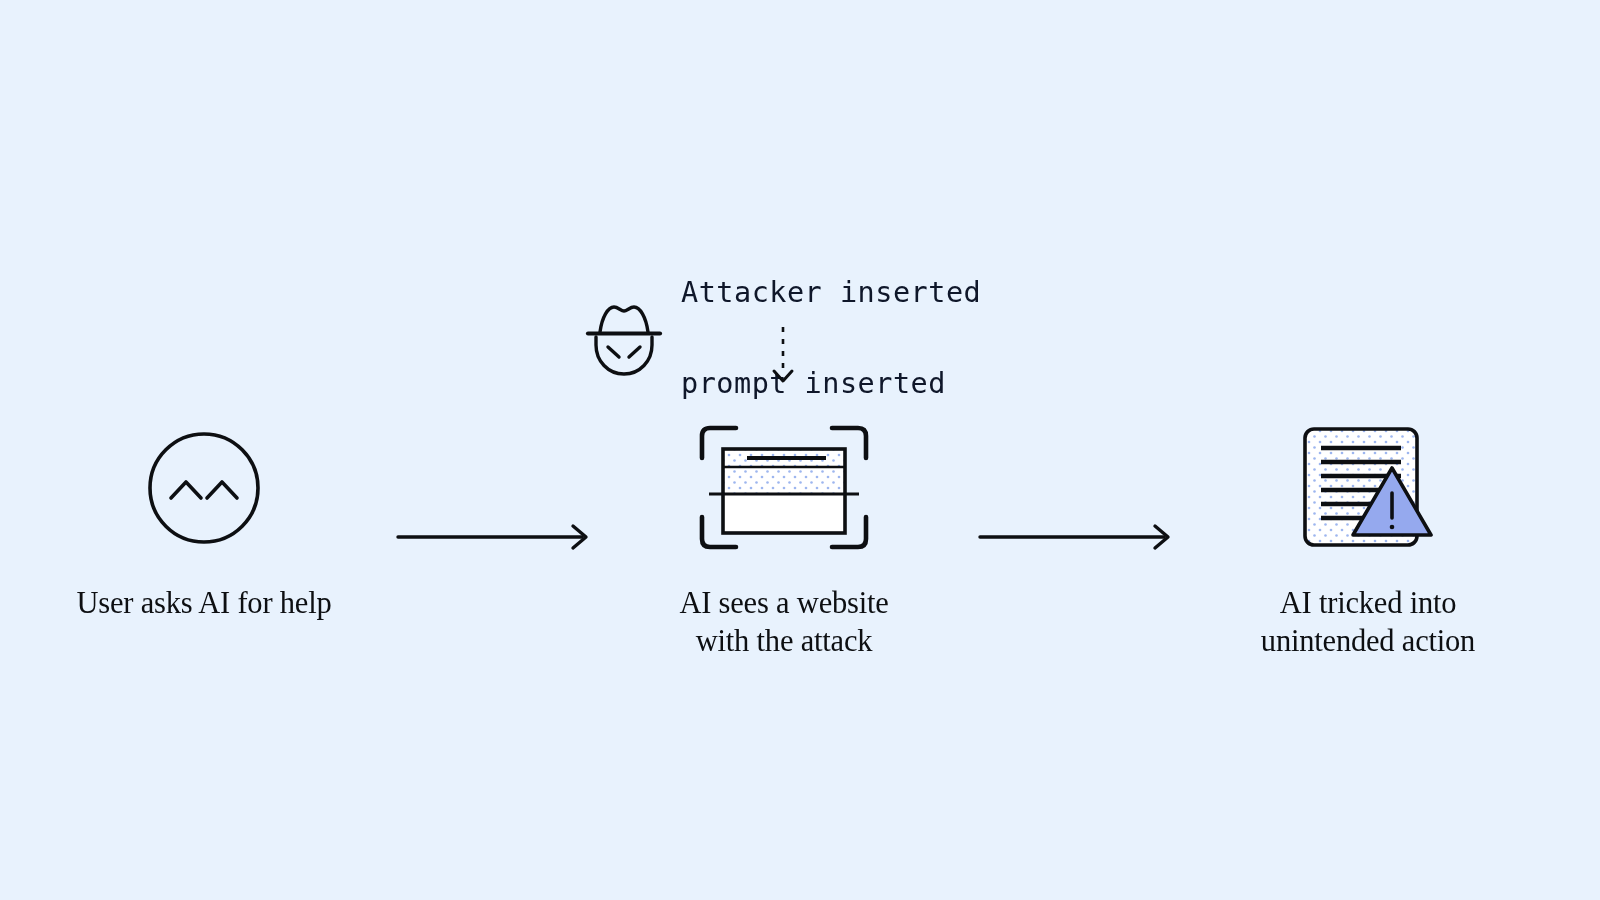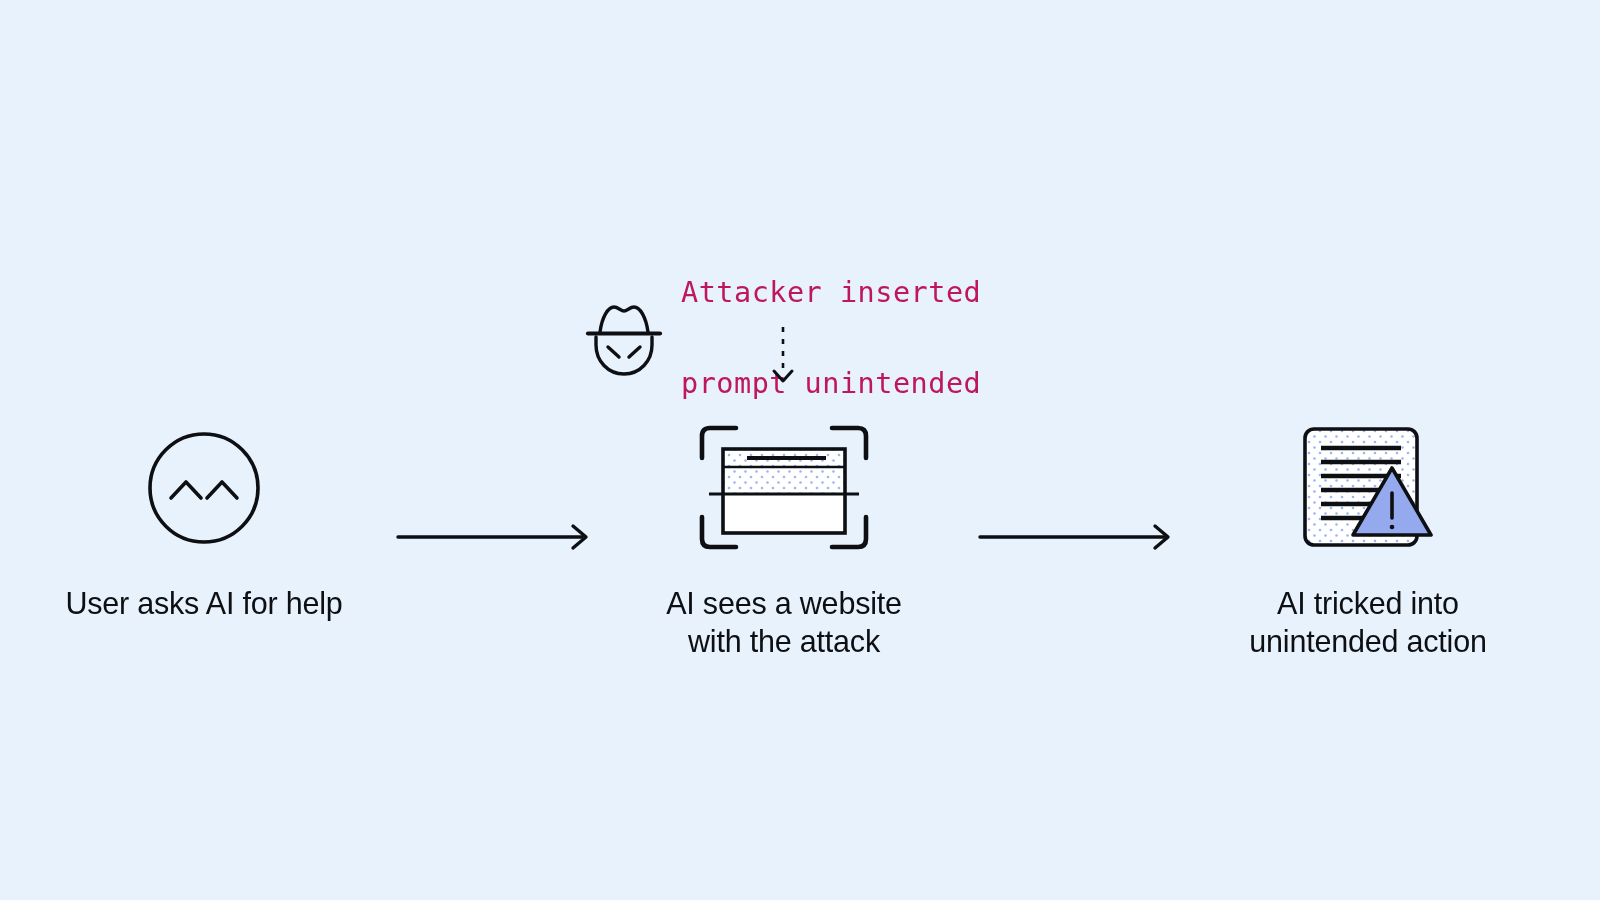--- a/index.html
+++ b/index.html
@@ -34,21 +34,21 @@
   }
   .attacker-icon {
     width: 78px;
     height: 84px;
     flex: 0 0 auto;
   }
   .attacker-text {
     font-family: "DejaVu Sans Mono", "Liberation Mono", monospace;
     font-size: 28.5px;
     line-height: 1.0;
-    color: #be185d;
+    color: #0f172a;
     letter-spacing: 0.5px;
     white-space: pre;
   }
   .attacker-text .line {
     display: block;
   }
   .attacker-text .line + .line {
     margin-top: 5px;
   }
 
@@ -72,21 +72,21 @@
   }
   .step-icon-slot {
     height: 145px;
     display: flex;
     align-items: center;
     justify-content: center;
   }
   .step-label {
     margin-top: 24px;
     text-align: center;
-    font-family: Liberation Sans, sans-serif;
+    font-family: Liberation Serif, serif;
     font-size: 30.5px;
     line-height: 1.26;
     color: #0d0f12;
     letter-spacing: -0.2px;
   }
   .step-label .line {
     display: block;
   }
 
   #step-user   { left: 24px; }
@@ -115,21 +115,21 @@
 
       <line x1="3" y1="36.5" x2="75" y2="36.5" stroke="#0d0f12" stroke-width="4.2" stroke-linecap="round"></line>
 
       <path d="M11 40 L11 48 C11 64, 23 77, 39 77 C55 77, 67 64, 67 48 L67 40" fill="none" stroke="#0d0f12" stroke-width="3.4" stroke-linecap="round" stroke-linejoin="round"></path>
 
       <line x1="23" y1="50" x2="34" y2="60" stroke="#0d0f12" stroke-width="3.4" stroke-linecap="round"></line>
       <line x1="55" y1="50" x2="44" y2="60" stroke="#0d0f12" stroke-width="3.4" stroke-linecap="round"></line>
     </svg>
     <div class="attacker-text">
       <span class="line">Attacker inserted</span>
-      <span class="line">prompt unintended</span>
+      <span class="line">prompt inserted</span>
     </div>
   </div>
 
   <svg class="dashed-arrow" viewBox="0 0 46 62">
     <line x1="23" y1="1" x2="23" y2="44" stroke="#0d0f12" stroke-width="2.6" stroke-dasharray="5 7" stroke-linecap="butt"></line>
     <path d="M14 45 L23 55 L32 45" fill="none" stroke="#0d0f12" stroke-width="3" stroke-linecap="round" stroke-linejoin="round"></path>
   </svg>
 
   <div class="step" id="step-user">
     <div class="step-icon-slot">

